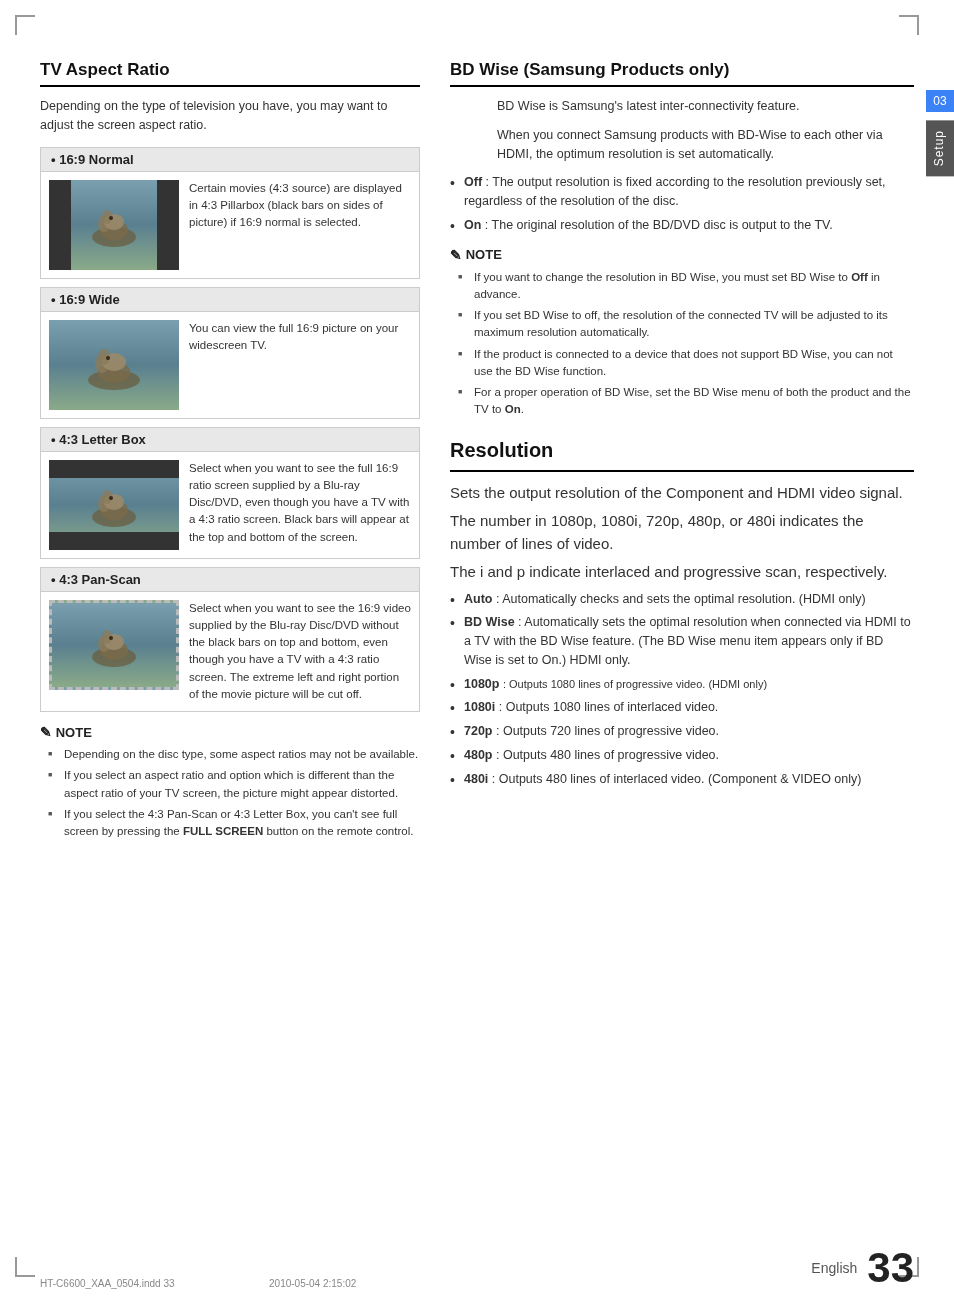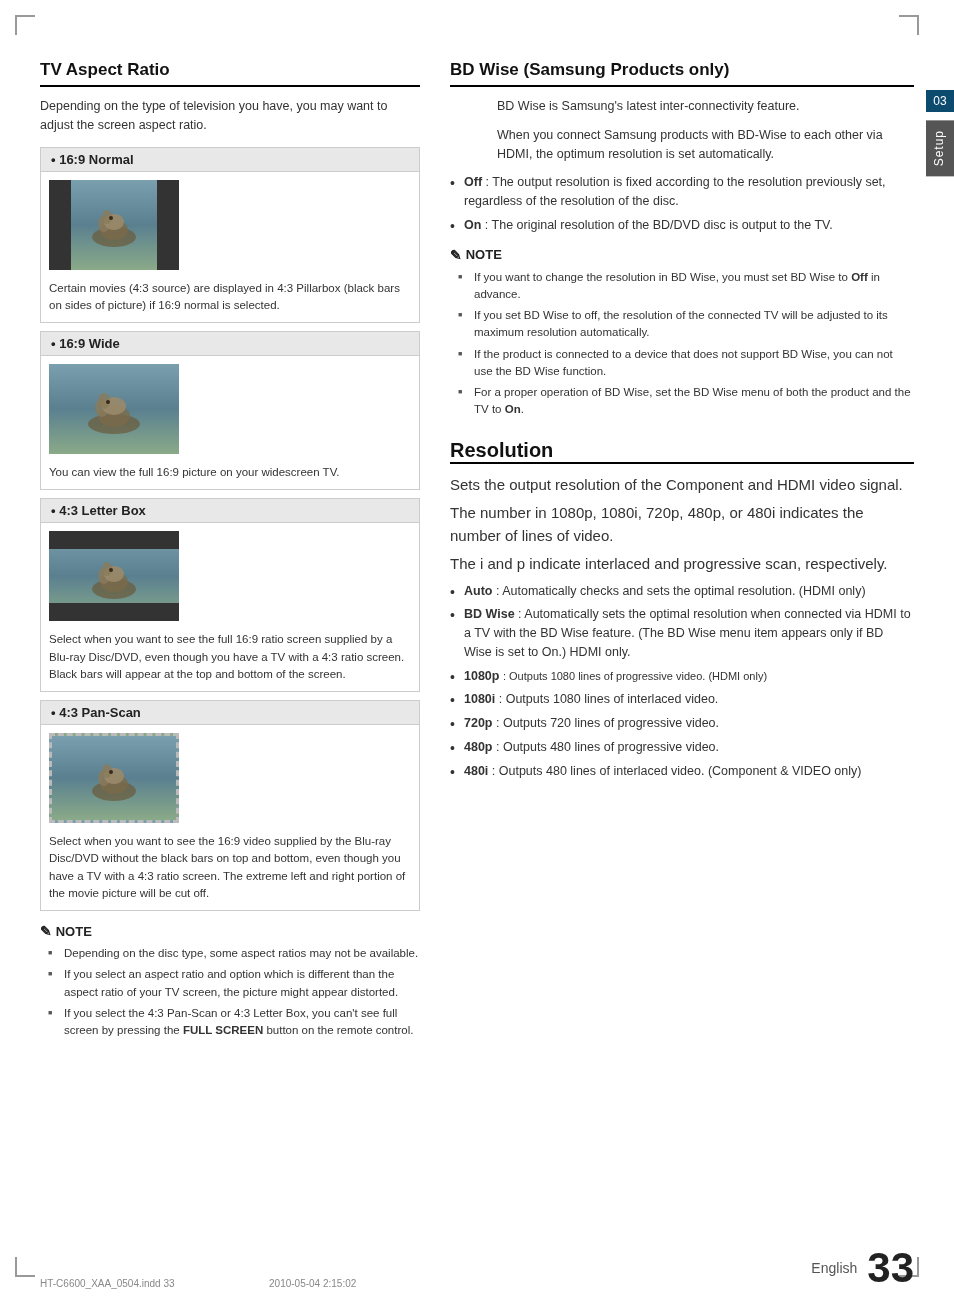--- a/index.html
+++ b/index.html
@@ -34,21 +34,21 @@
       transform: rotate(180deg);
       font-size: 12px;
       padding: 10px 6px;
       letter-spacing: 1px;
     }
     .side-tab-number {
       position: absolute;
       right: 0;
       top: 90px;
       width: 28px;
-      background: #0c4a6e;
+      background: #3b82f6;
       color: #fff;
       font-size: 12px;
       text-align: center;
       padding: 4px 0;
     }
 
     
     .content-area {
       display: flex;
       flex-direction: row;
@@ -91,21 +91,21 @@
     .aspect-item-header {
       background: #e8e8e8;
       border-bottom: 1px solid #ccc;
       padding: 4px 10px;
       font-size: 13px;
       font-weight: bold;
     }
 
     .aspect-item-content {
       display: flex;
-      flex-direction: column;
+      flex-direction: row;
       padding: 8px;
       gap: 10px;
     }
 
     .aspect-image {
       width: 130px;
       height: 90px;
       flex-shrink: 0;
       background: #888;
       position: relative;
@@ -254,21 +254,21 @@
     
     .resolution-section {
       margin-top: 20px;
     }
 
     .resolution-title {
       font-size: 20px;
       font-weight: bold;
       color: #111;
       border-bottom: 2px solid #000;
-      padding-bottom: 0;
+      padding-bottom: 8px;
       margin-bottom: 10px;
     }
 
     .resolution-desc {
       font-size: 15px;
       color: #333;
       line-height: 1.5;
       margin-bottom: 6px;
     }
 

